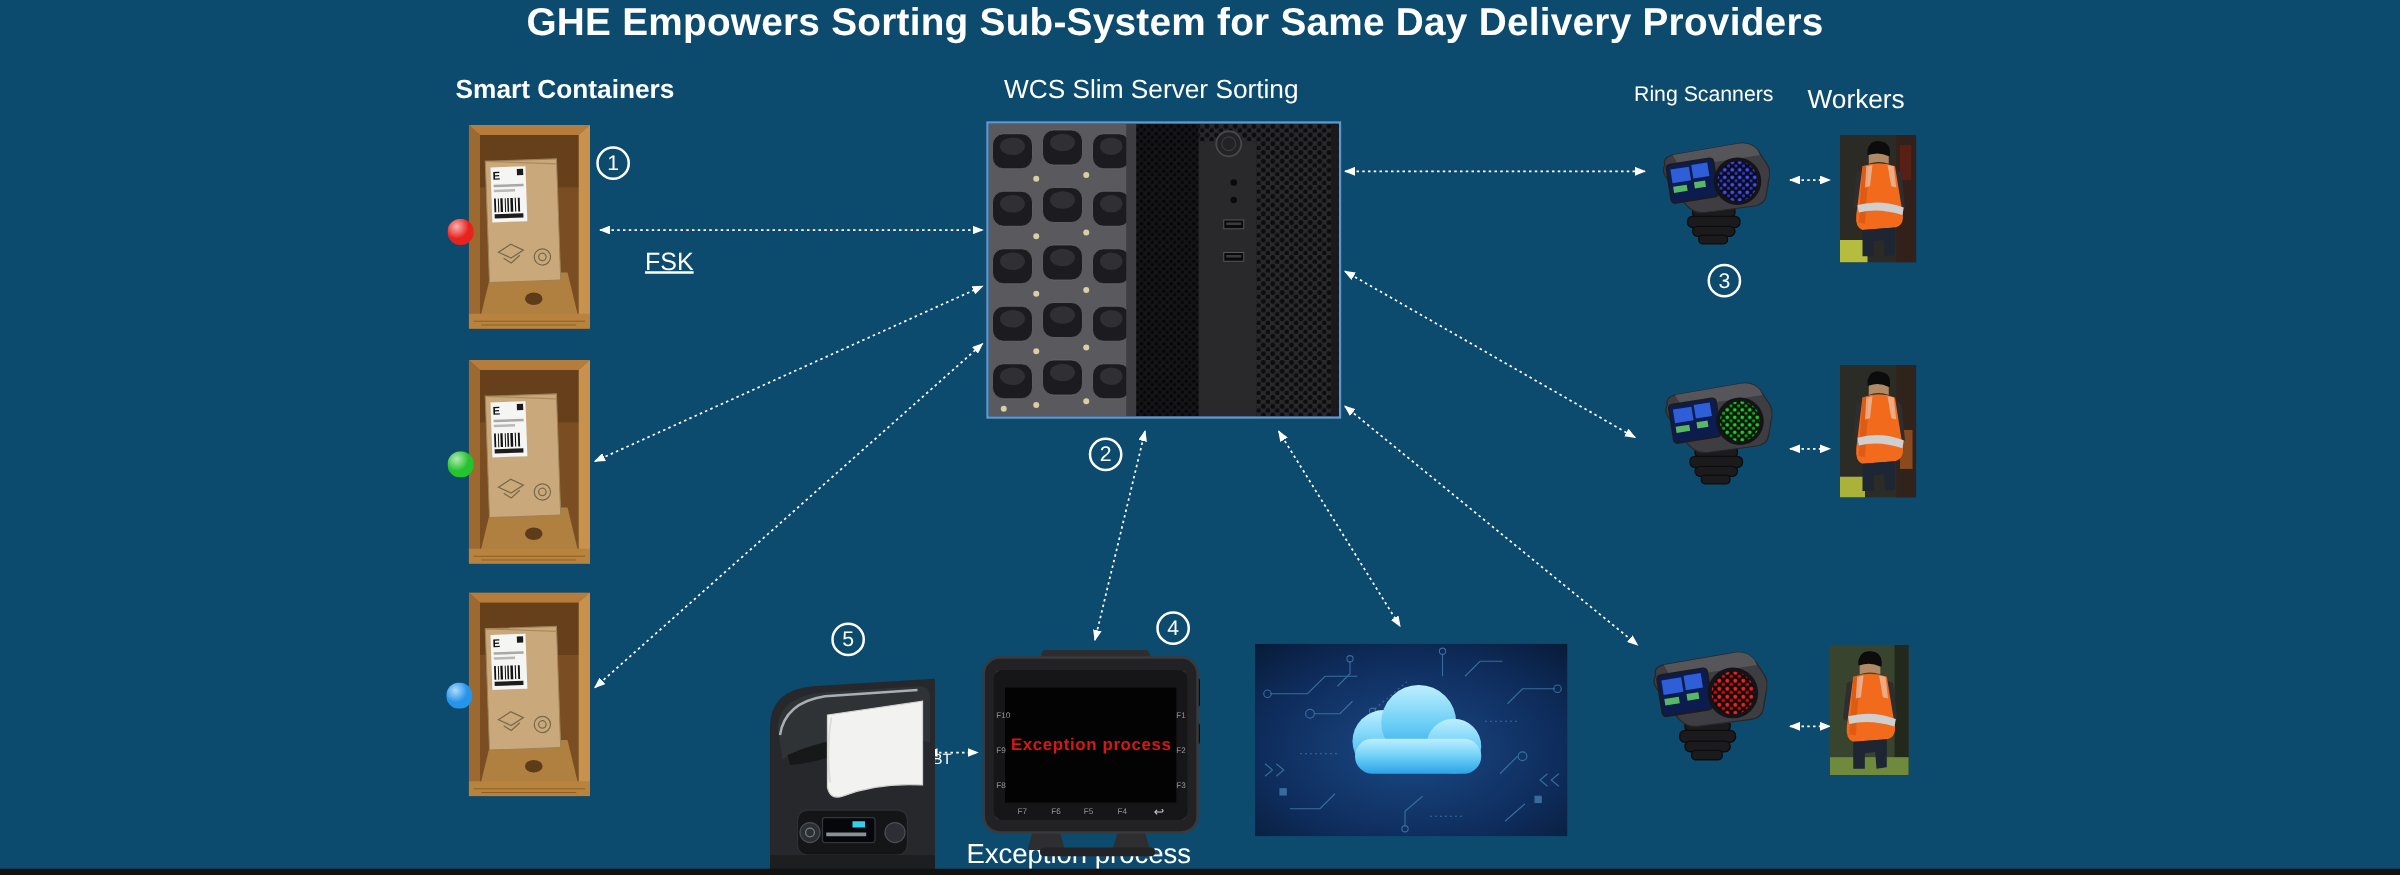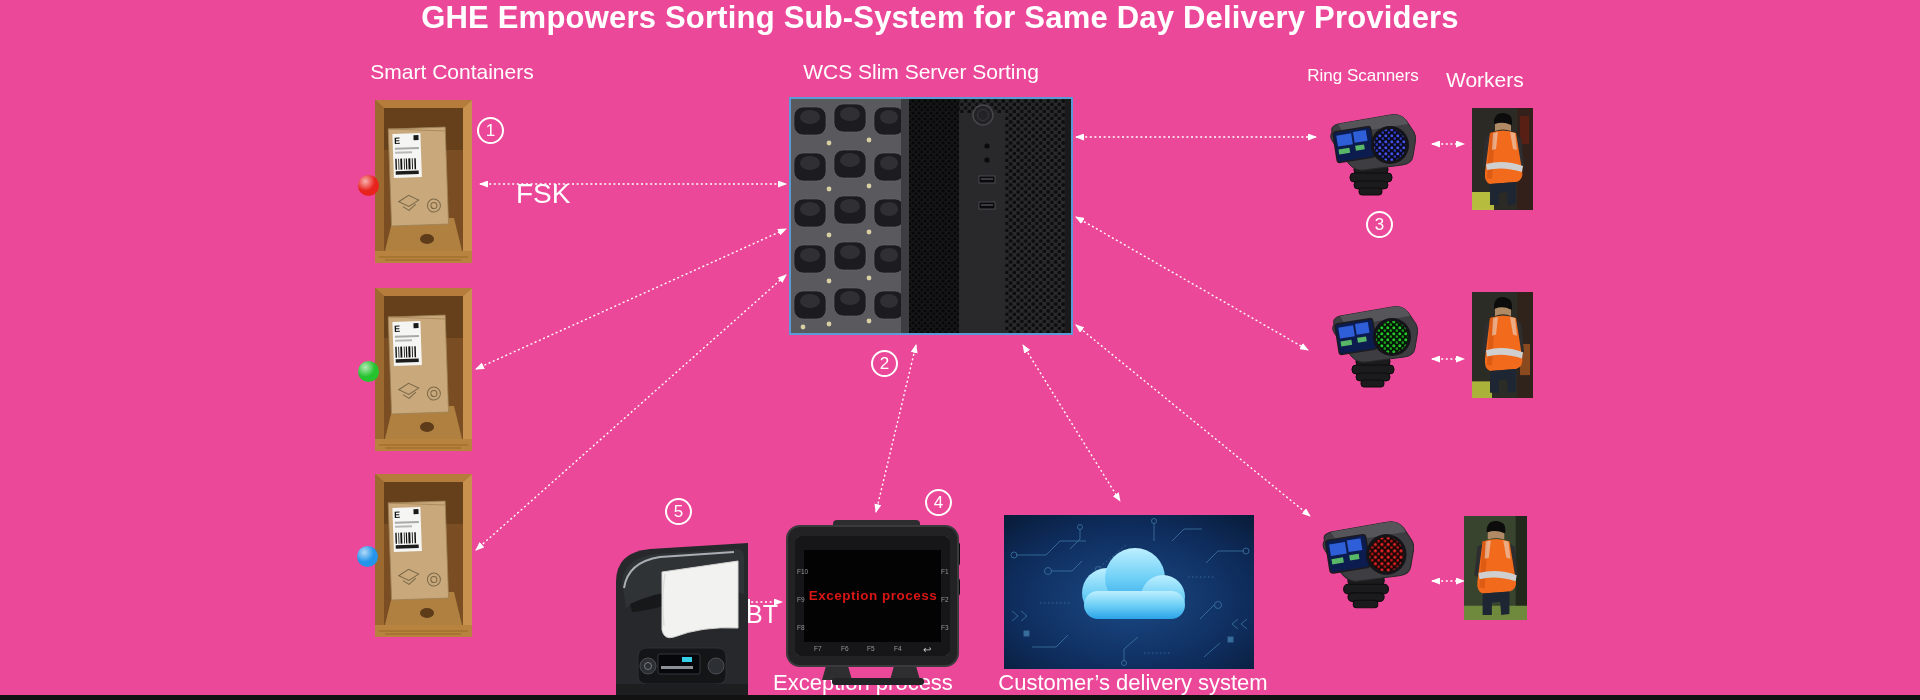--- a/index.html
+++ b/index.html
@@ -1,29 +1,29 @@
 <!DOCTYPE html>
 <html><head>
 <meta charset="utf-8">
 <style>
   html,body{margin:0;padding:0;background:#000;}
-  .canvas{position:relative;width:1920px;height:700px;background:#ec4899;overflow:hidden;
+  .canvas{position:relative;width:1920px;height:700px;background:#0c4a6e;overflow:hidden;
           font-family:"Liberation Sans",sans-serif;color:#fff;}
   .abs{position:absolute;}
   .title{position:absolute;left:410px;top:0px;width:1060px;margin:0;text-align:center;
          font-size:31px;font-weight:700;letter-spacing:.2px;color:#fff;}
   .lbl{position:absolute;color:#fff;white-space:nowrap;}
-  .t-smart{left:363px;top:60px;width:178px;font-size:21px;text-align:center;}
+  .t-smart{left:363px;top:60px;width:178px;font-size:21px;text-align:center;font-weight:bold;}
   .t-server{left:794px;top:60px;width:254px;font-size:21px;text-align:center;}
   .t-ring{left:1284px;top:66px;width:158px;font-size:17px;text-align:center;}
   .t-workers{left:1446px;top:68px;width:100px;font-size:21px;}
   .t-exception{left:766px;top:670px;width:194px;font-size:22px;text-align:center;}
   .t-cloud{left:990px;top:670px;width:286px;font-size:22px;text-align:center;}
-  .t-fsk{left:516px;top:178px;font-size:28px;}
-  .t-bt{left:746px;top:600px;font-size:25px;}
+  .t-fsk{left:516px;top:199px;font-size:20px;text-decoration:underline;}
+  .t-bt{left:746px;top:600px;font-size:12px;}
   .step{position:absolute;width:27px;height:27px;box-sizing:border-box;border:2px solid #fff;
         border-radius:50%;display:flex;align-items:center;justify-content:center;
         font-size:17px;color:#fff;background:transparent;}
   .dot{position:absolute;width:21px;height:21px;border-radius:50%;
        background-image:radial-gradient(circle at 35% 30%, rgba(255,255,255,.65), rgba(255,255,255,0) 48%);}
   .server-box{position:absolute;left:789px;top:97px;width:284px;height:238px;box-sizing:border-box;
               border:2px solid #5b9bd5;background:#1a1a1c;}
   .arrows{position:absolute;left:0;top:0;width:1920px;height:700px;pointer-events:none;}
   .conn{stroke:#fff;stroke-width:1.4;stroke-dasharray:2 2.6;}
   svg text{font-family:"Liberation Sans",sans-serif;}
@@ -167,21 +167,20 @@
       <line class="conn" x1="1432" y1="581" x2="1464" y2="581"></line>
     </g>
   </svg>
 
   <h1 class="title">GHE Empowers Sorting Sub-System for Same Day Delivery Providers</h1>
   <div class="lbl t-smart">Smart Containers</div>
   <div class="lbl t-server">WCS Slim Server Sorting</div>
   <div class="lbl t-ring">Ring Scanners</div>
   <div class="lbl t-workers">Workers</div>
   <div class="lbl t-exception">Exception process</div>
-  <div class="lbl t-cloud">Customer’s delivery system</div>
   <div class="lbl t-fsk">FSK</div>
   <div class="lbl t-bt">BT</div>
 
   <div class="step" style="left:477px;top:117px;">1</div>
   <div class="step" style="left:871px;top:350px;">2</div>
   <div class="step" style="left:1366px;top:211px;">3</div>
   <div class="step" style="left:925px;top:489px;">4</div>
   <div class="step" style="left:665px;top:498px;">5</div>
 
   <svg class="abs" style="left:375px;top:100px;" width="97" height="163" viewBox="0 0 97 163">

